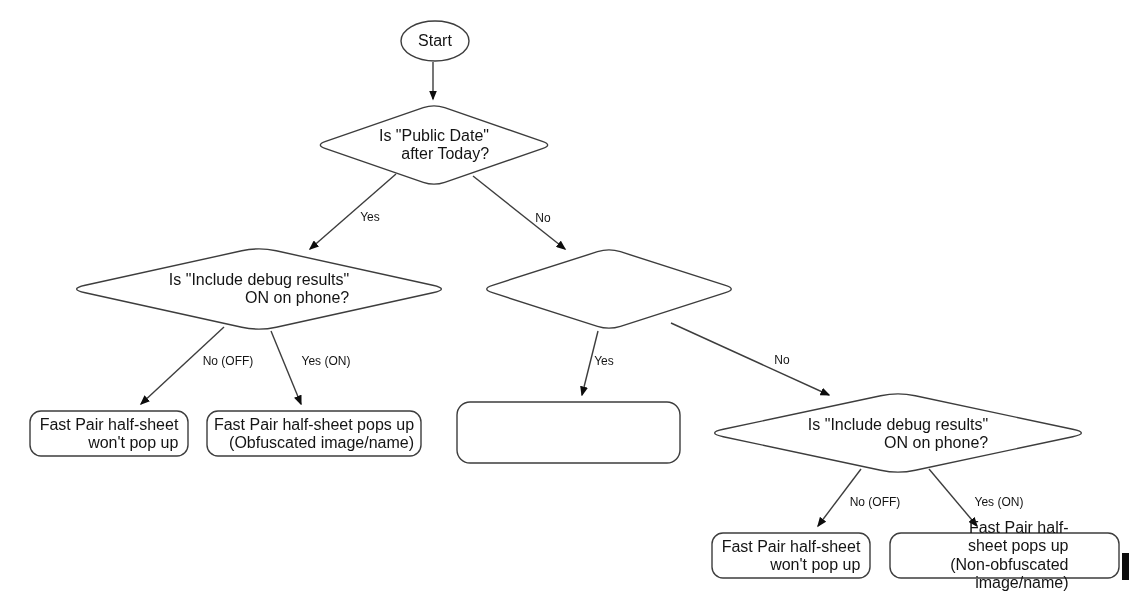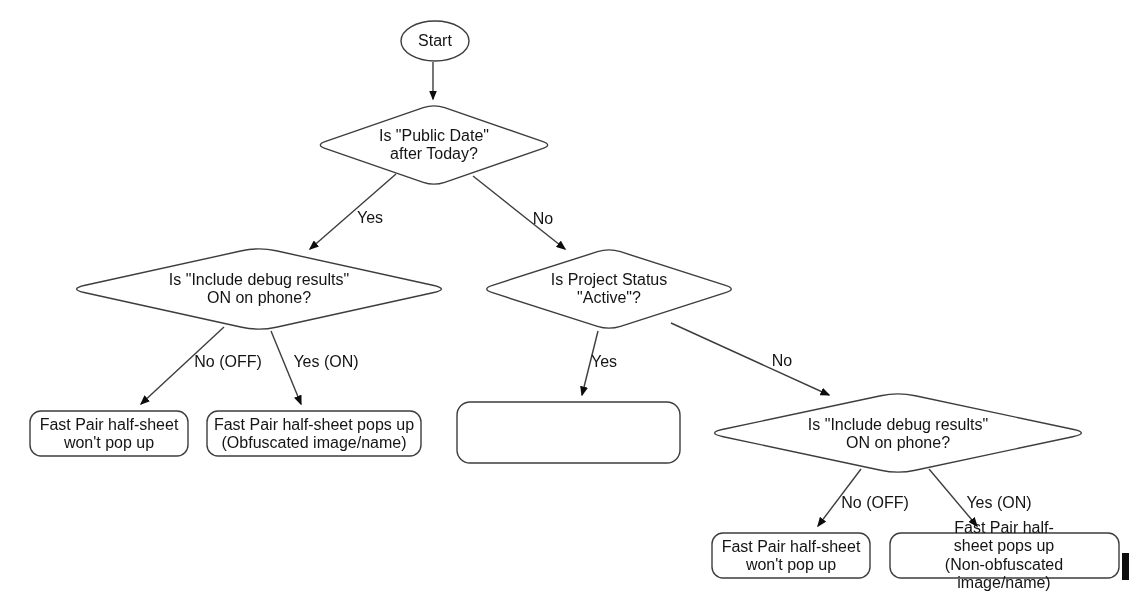--- a/index.html
+++ b/index.html
@@ -11,28 +11,28 @@
     overflow:hidden;
   }
   .stage svg{position:absolute;left:0;top:0;}
   .shape{fill:var(--node_fill,#fff);stroke:var(--outline,#3d3d3d);stroke-width:1.4;}
   .edge-line{stroke:var(--outline,#3d3d3d);stroke-width:1.4;fill:none;}
   .arrowhead{fill:var(--arrow,#111);}
   .cursor-bar{fill:var(--arrow,#111);}
   .label{
     position:absolute;
     transform:translate(-50%,-50%);
-    text-align:center;
+    text-align:right;
     white-space:pre-line;
     font-size:16px;
     line-height:1.15;
     color:var(--text,#111);
     pointer-events:none;
   }
-  .edge-label{font-size:16px;}
+  .edge-label{font-size:12px;}
 </style>
 </head>
 <body>
 
 <div class="stage">
 
   <svg width="1133" height="598" viewBox="0 0 1133 598">
     <defs>
       <marker id="arrowhead" markerWidth="10" markerHeight="8" refX="8.5" refY="4" orient="auto" markerUnits="userSpaceOnUse">
         <path class="arrowhead" d="M0,0 L10,4 L0,8 Z"></path>
@@ -61,22 +61,20 @@
     <rect class="shape" x="890" y="533" width="229" height="45" rx="11"></rect>
 
     <rect class="cursor-bar" x="1122" y="553" width="7" height="27"></rect>
   </svg>
 
   <div class="label" style="left:435px;top:41px">Start</div>
   <div class="label" style="left:434px;top:145px">Is "Public Date"
 after Today?</div>
   <div class="label" style="left:259px;top:289px">Is "Include debug results"
 ON on phone?</div>
-  <div class="label" style="left:609px;top:289px">Is Project Status
-"Active"?</div>
   <div class="label" style="left:898px;top:434px">Is "Include debug results"
 ON on phone?</div>
   <div class="label" style="left:109px;top:434px">Fast Pair half-sheet
 won't pop up</div>
   <div class="label" style="left:314px;top:434px">Fast Pair half-sheet pops up
 (Obfuscated image/name)</div>
   <div class="label" style="left:791px;top:556px">Fast Pair half-sheet
 won't pop up</div>
   <div class="label" style="left:1004px;top:556px">Fast Pair half-sheet pops up
 (Non-obfuscated image/name)</div>

